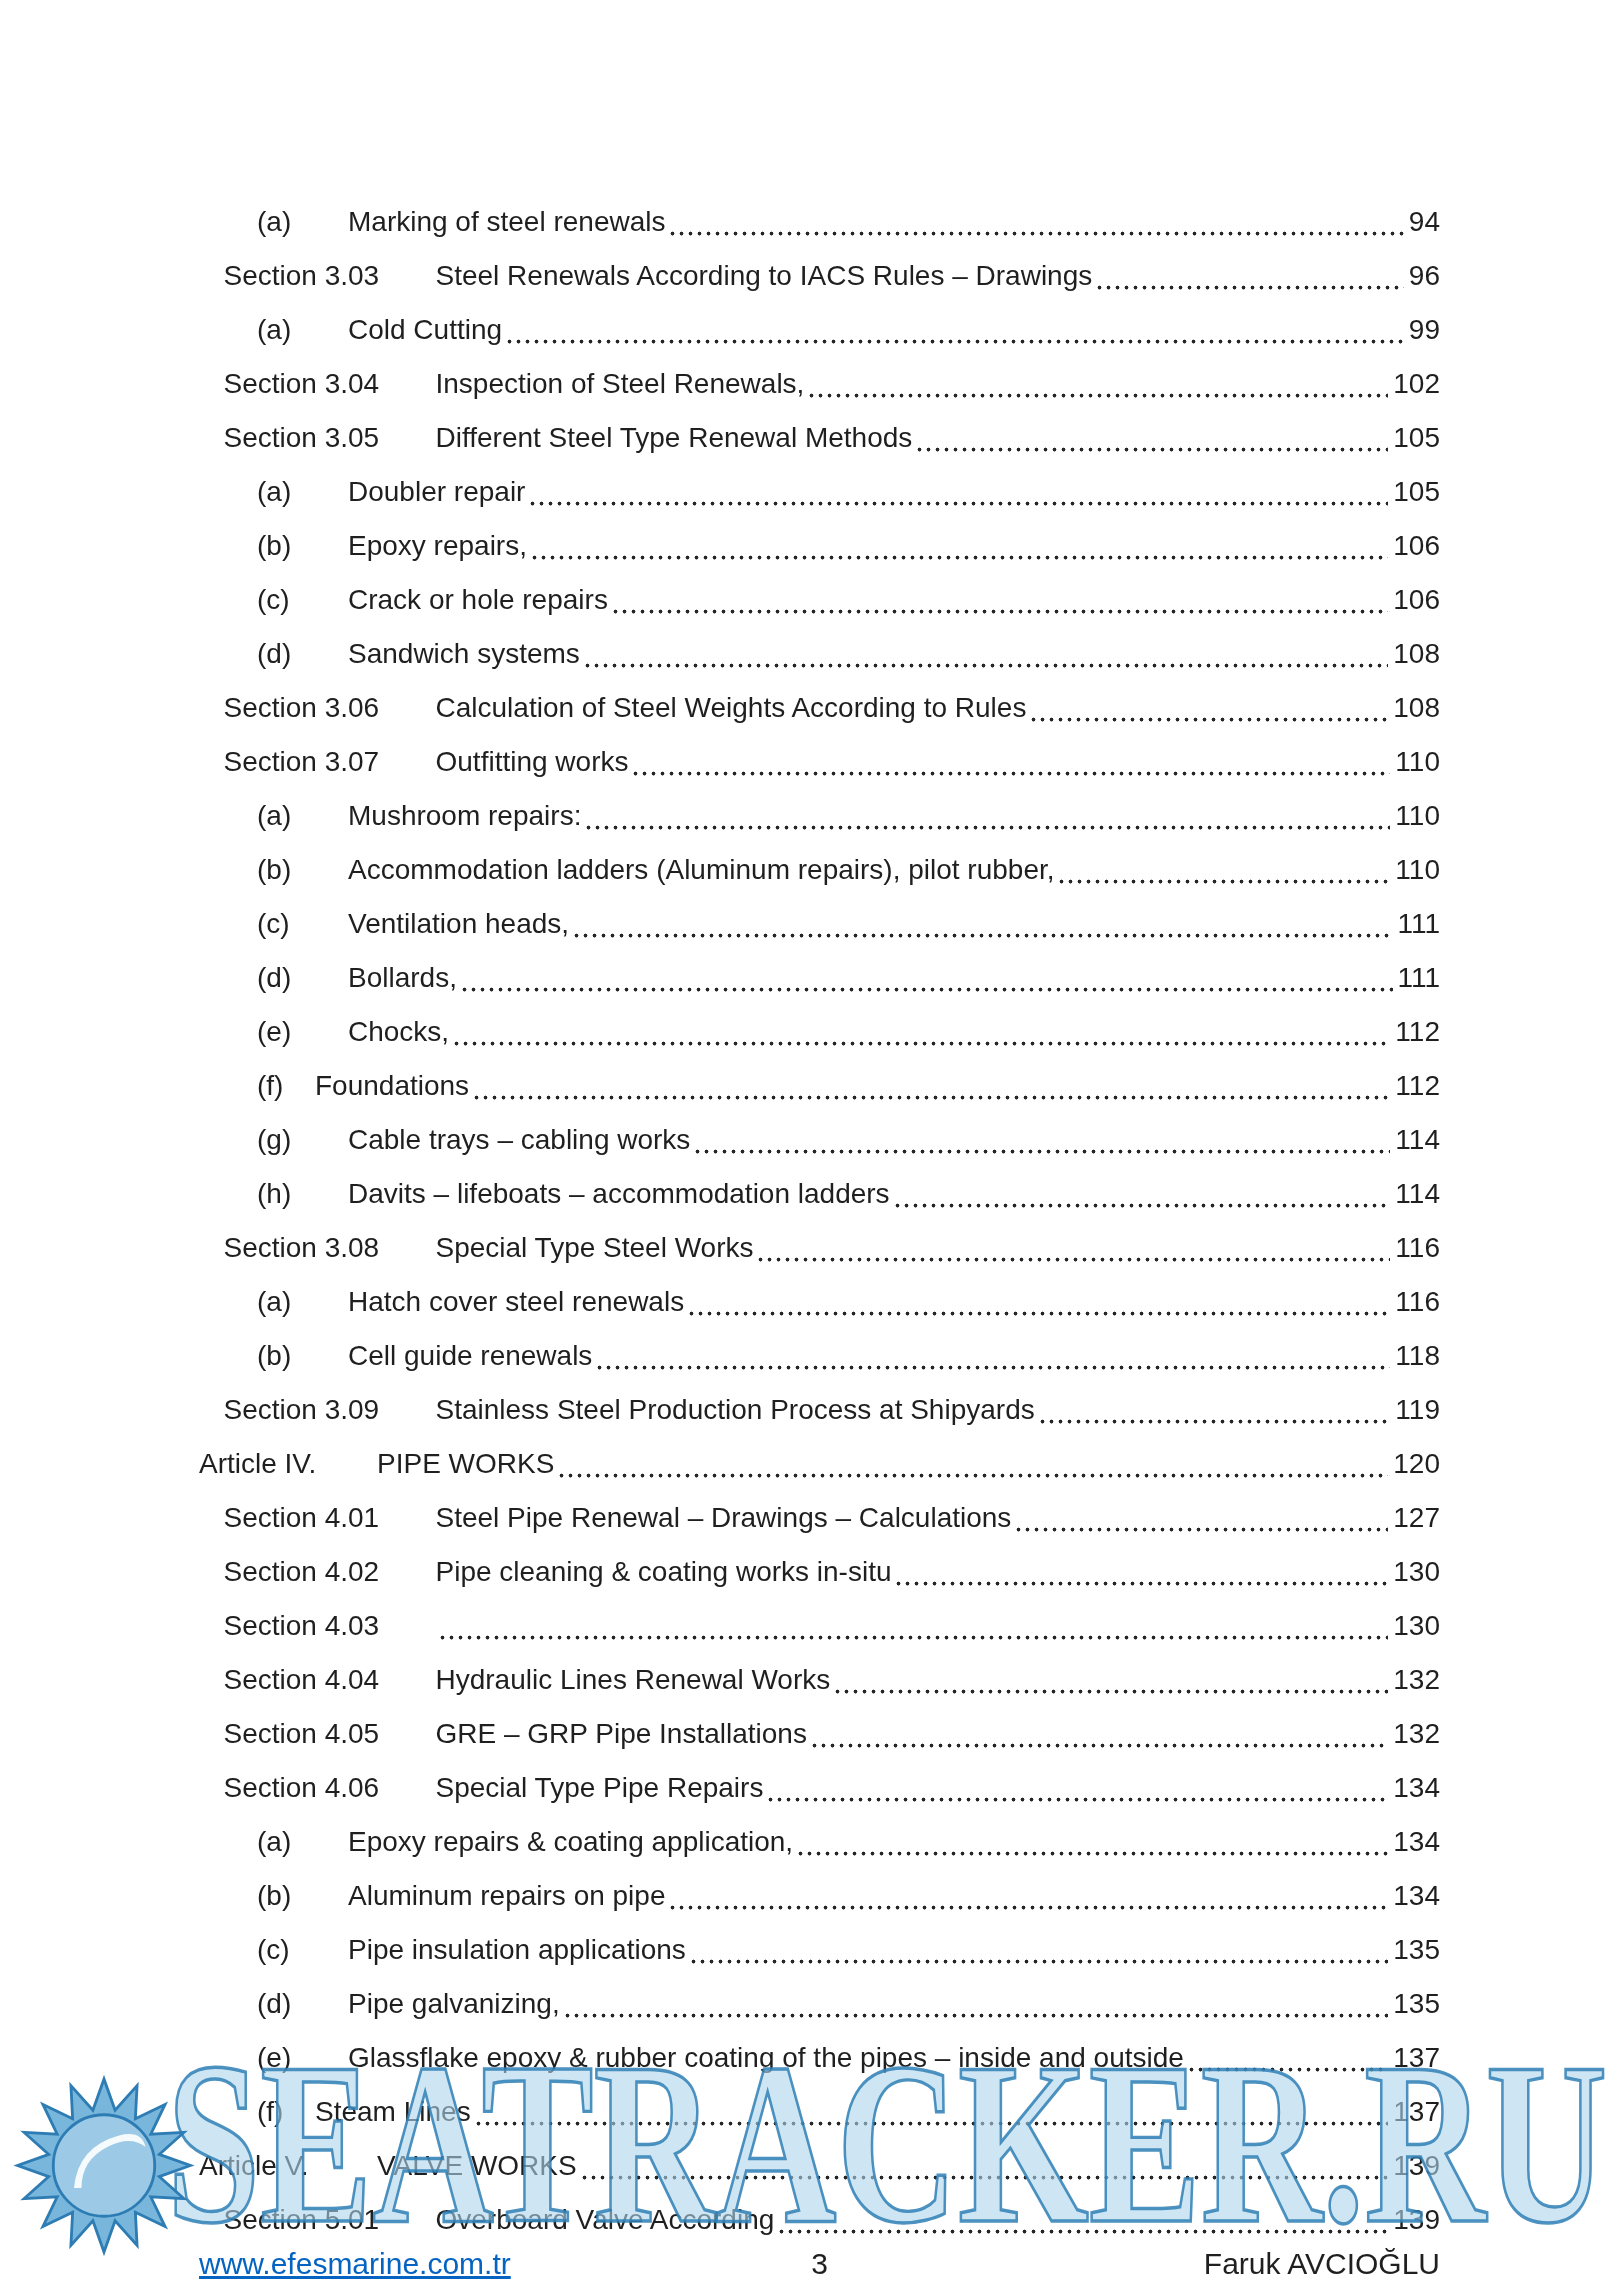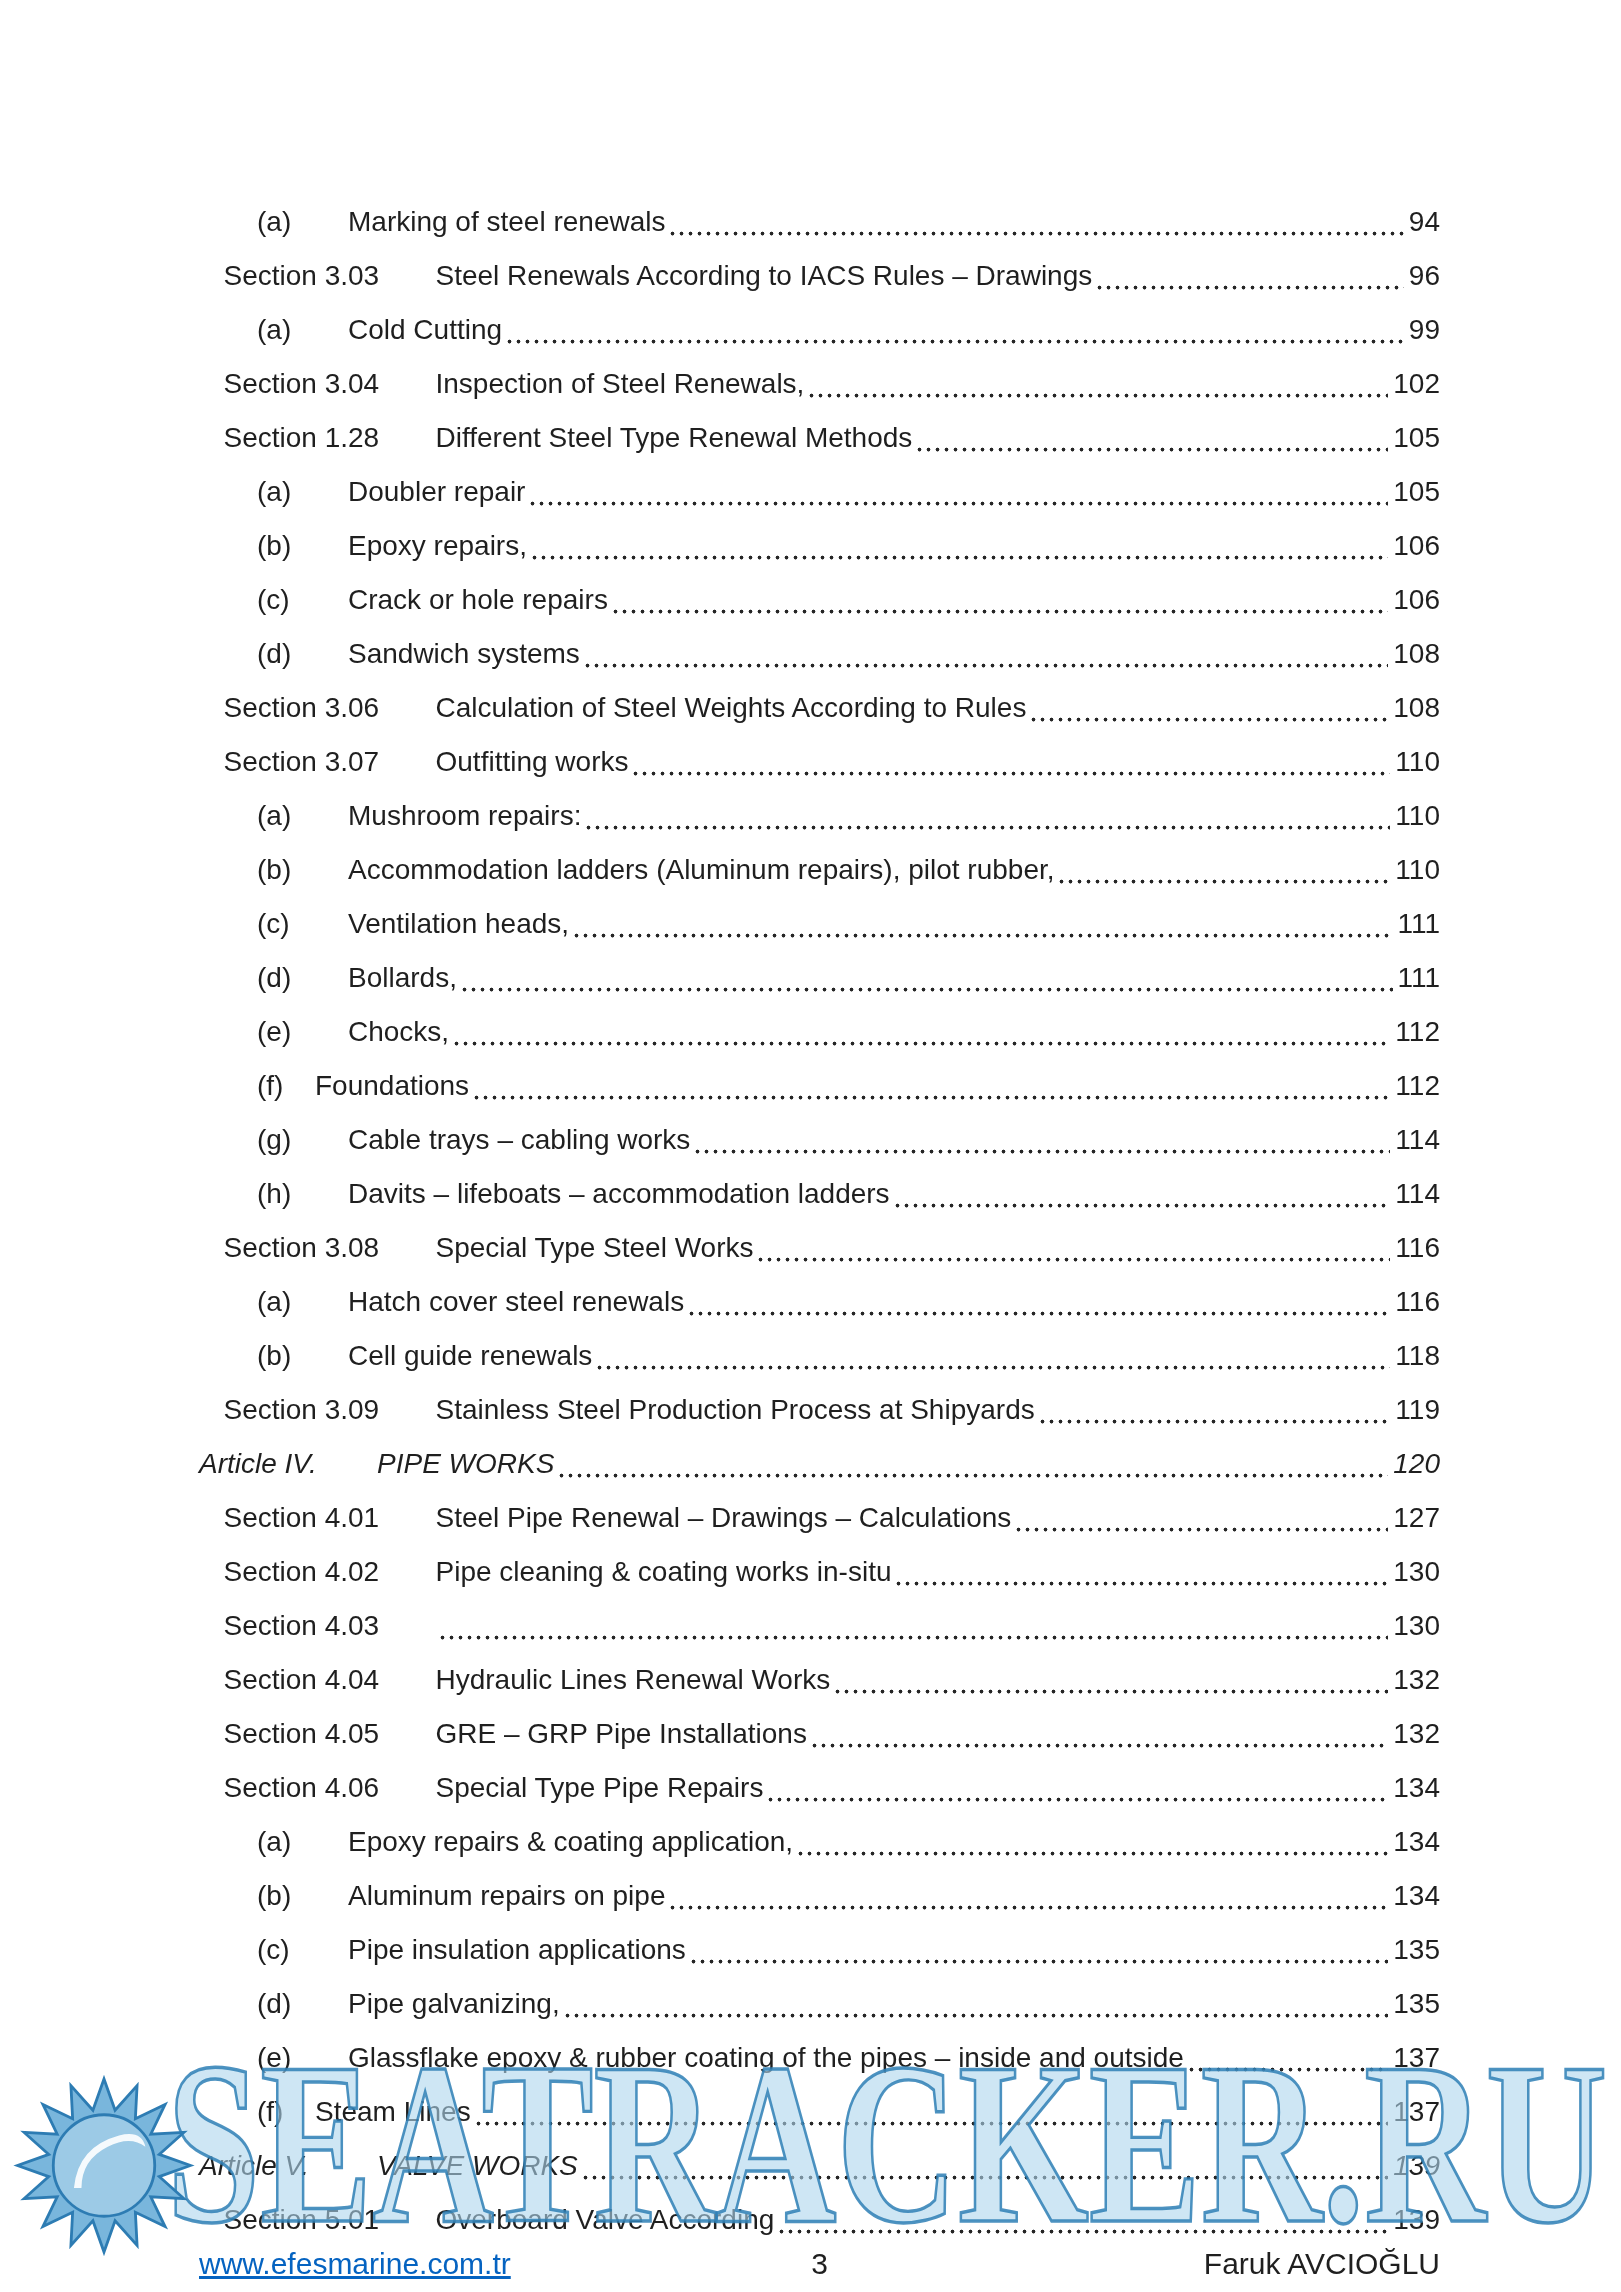--- a/index.html
+++ b/index.html
@@ -25,21 +25,21 @@
   .toc-row {
     display: flex;
     align-items: baseline;
     height: 54px;
     line-height: 54px;
     font-size: 28px;
     white-space: nowrap;
   }
   .toc-label { flex: 0 0 auto; }
   .toc-title { flex: 0 1 auto; overflow: hidden; }
-  .lvl-article { padding-left: 0; font-style: italic; }
+  .lvl-article { padding-left: 0; }
   .lvl-article .toc-label { width: 178px; }
   .lvl-section { padding-left: 24.5px; }
   .lvl-section .toc-label { width: 212px; }
   .lvl-sub { padding-left: 58px; }
   .lvl-sub .toc-label { width: 91px; }
   .lvl-subf { padding-left: 58px; }
   .lvl-subf .toc-label { width: 58px; }
   .dots {
     flex: 1 1 13.7px;
     min-width: 13.7px;
@@ -139,21 +139,21 @@
       <span class="dots"></span>
       <span class="toc-page">99</span>
     </div>
     <div class="toc-row lvl-section">
       <span class="toc-label">Section 3.04</span>
       <span class="toc-title">Inspection of Steel Renewals,</span>
       <span class="dots"></span>
       <span class="toc-page">102</span>
     </div>
     <div class="toc-row lvl-section">
-      <span class="toc-label">Section 1.28</span>
+      <span class="toc-label">Section 3.05</span>
       <span class="toc-title">Different Steel Type Renewal Methods</span>
       <span class="dots"></span>
       <span class="toc-page">105</span>
     </div>
     <div class="toc-row lvl-sub">
       <span class="toc-label">(a)</span>
       <span class="toc-title">Doubler repair</span>
       <span class="dots"></span>
       <span class="toc-page">105</span>
     </div>

